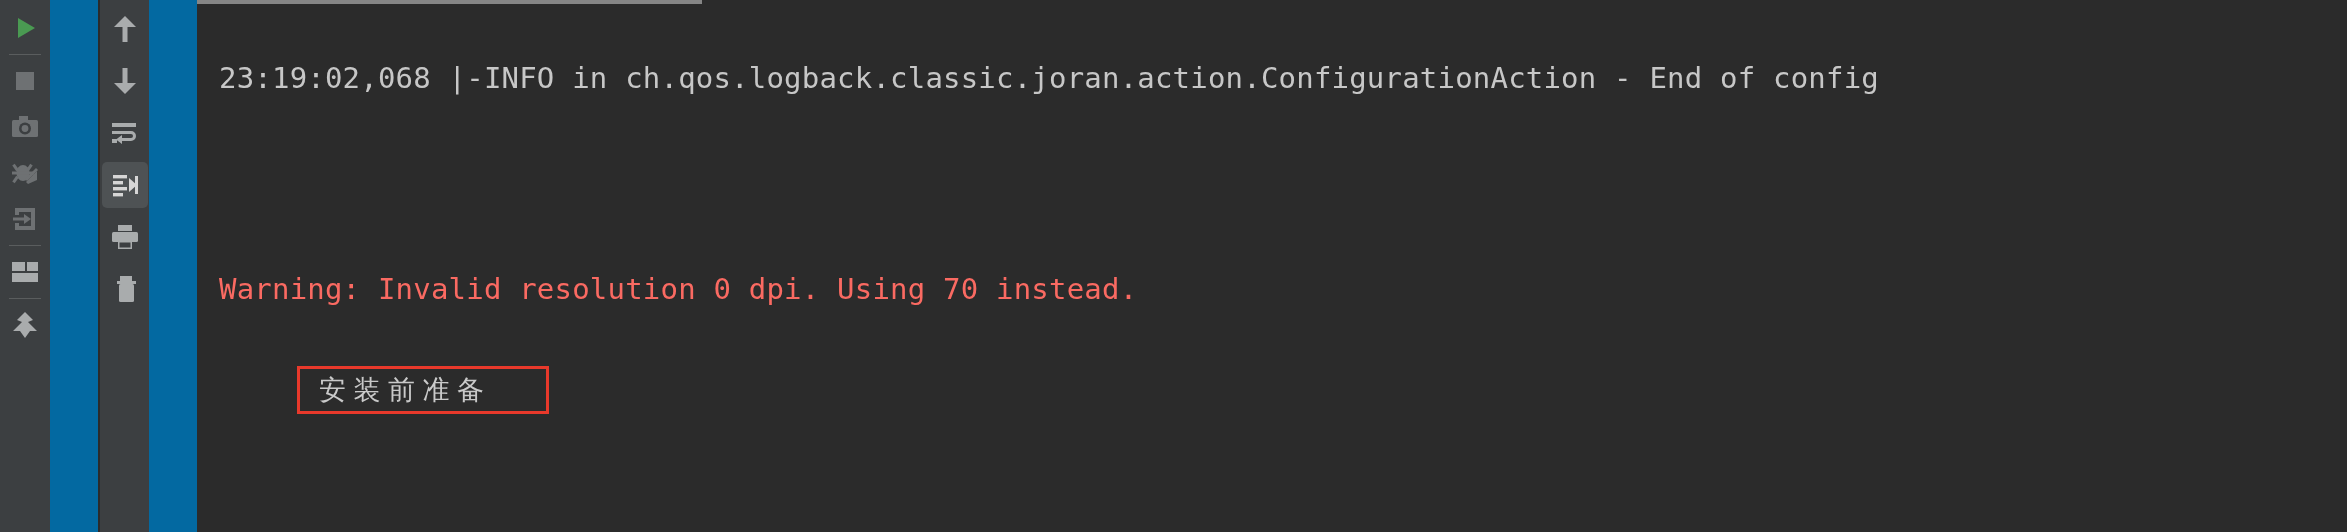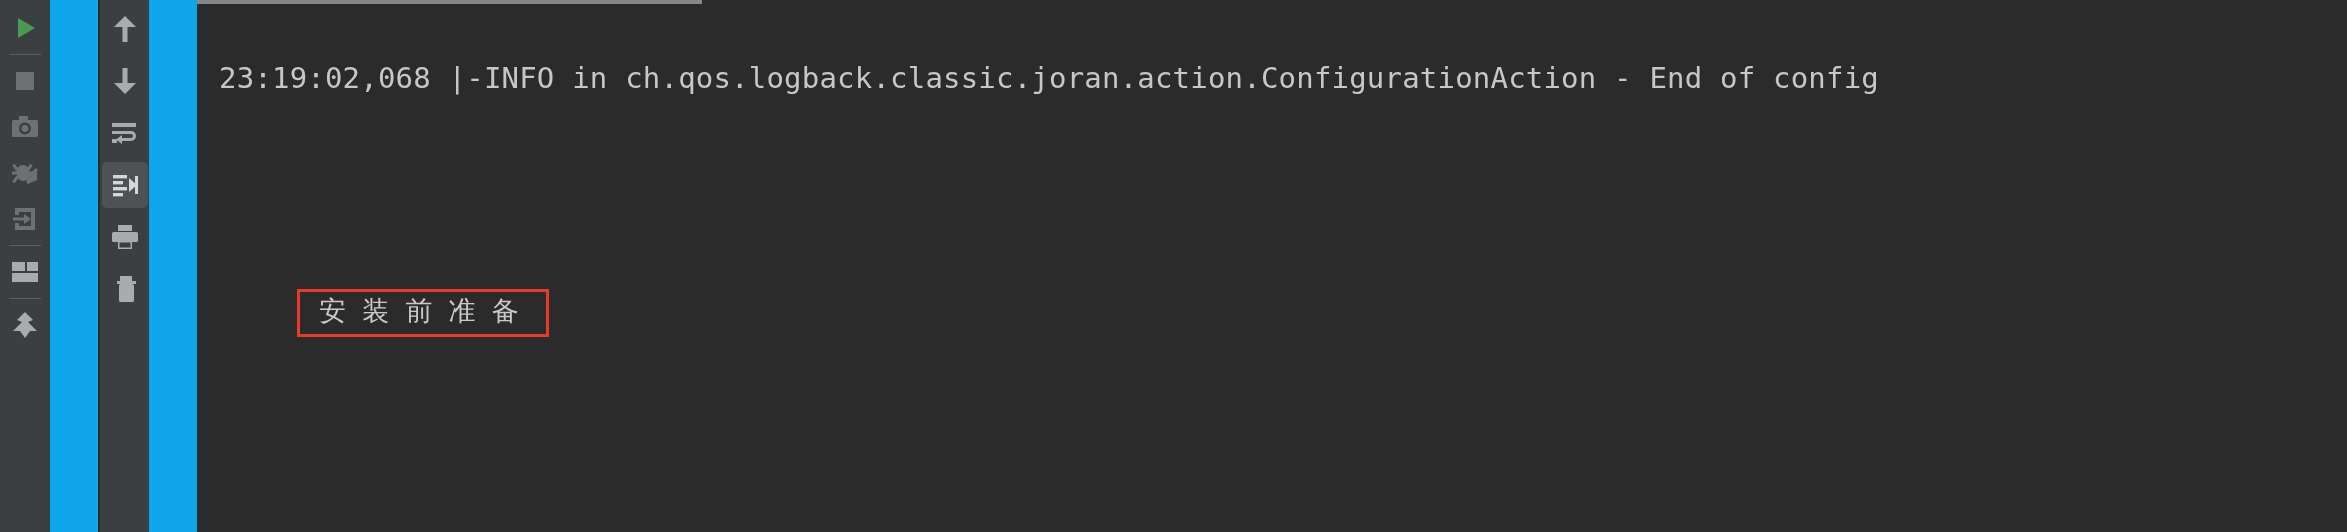--- a/index.html
+++ b/index.html
@@ -11,21 +11,21 @@
     width: 2347px;
     height: 532px;
     overflow: hidden;
     font-family: "DejaVu Sans Mono", "Liberation Mono", monospace;
   }
 
   .ide-run-panel {
     position: relative;
     width: 2347px;
     height: 532px;
-    background: #0ea5e9;
+    background: #0369a1;
     display: flex;
     flex-direction: row;
     gap: 48px;
   }
 
   
   .toolbar-left {
     width: 50px;
     height: 532px;
     background: #3c3f41;
@@ -133,21 +133,21 @@
   }
   .highlight-text {
     position: absolute;
     left: 122px;
     top: 0;
     height: 48px;
     line-height: 48px;
     font-size: 27px;
     color: #c9c9c9;
     white-space: pre;
-    font-family: Liberation Mono, monospace;
+    font-family: Liberation Sans, sans-serif;
   }
 </style>
 </head>
 <body>
 
 <div class="ide-run-panel">
 
   <div class="toolbar-left">
     <div class="tb-pad-top"></div>
 
@@ -309,20 +309,21 @@
       <div class="console-scroll-thumb"></div>
     </div>
 
     <div class="console-lines">
 
       <div class="cline info">23:19:02,068 |-INFO in ch.qos.logback.classic.joran.action.ConfigurationAction - End of config</div>
 
 
       <div class="cline blank"> </div>
 
+      <div class="cline error">Warning: Invalid resolution 0 dpi. Using 70 instead.</div>
 
       <div class="highlight-row">
         <div class="highlight-box"></div>
         <div class="highlight-text">安 装 前 准 备</div>
       </div>
 
       
 
       
 

